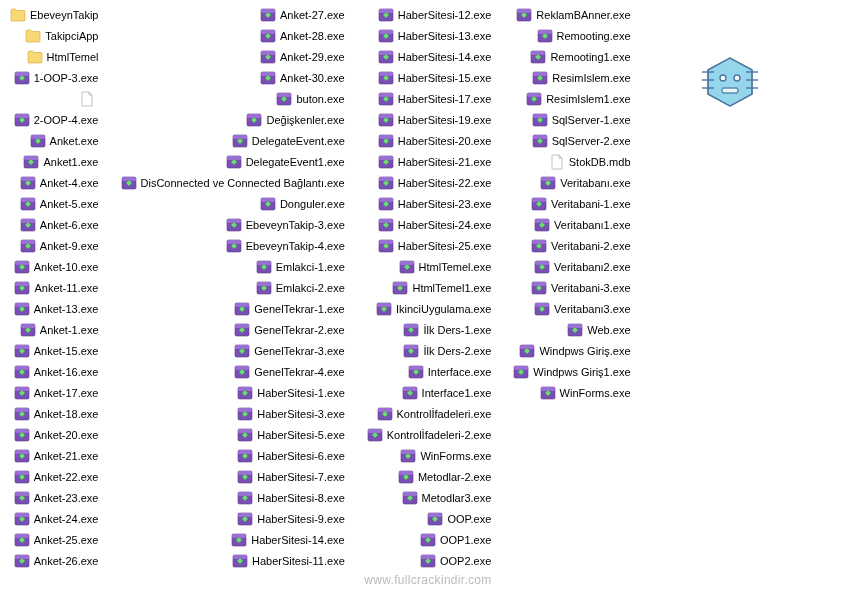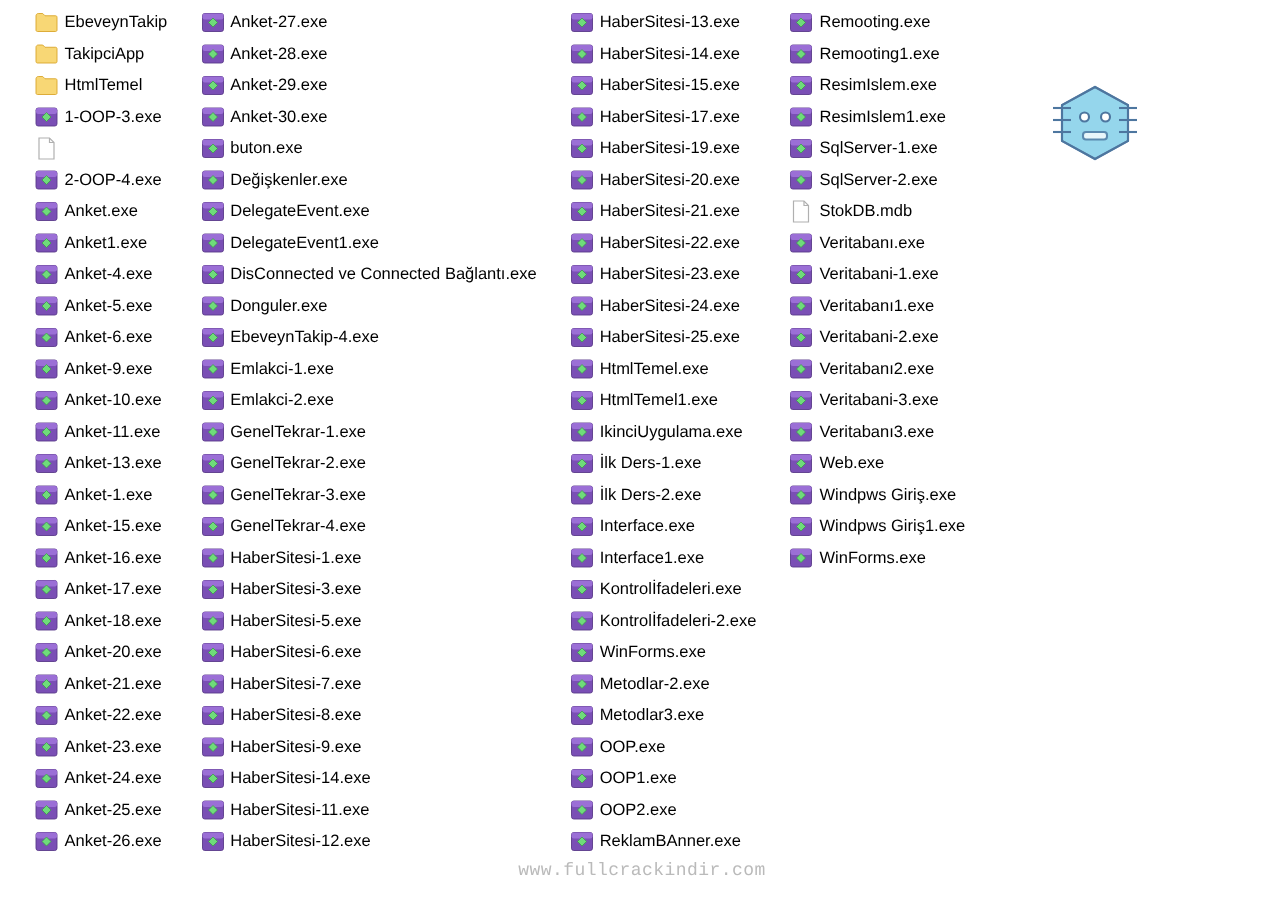--- a/index.html
+++ b/index.html
@@ -12,21 +12,22 @@
       height: 602px;
       overflow: hidden;
       position: relative;
     }
     .file-list {
       display: flex;
       flex-direction: column;
       flex-wrap: wrap;
       height: 590px;
       align-content: flex-start;
-      padding: 4px 21px;
+      padding: 4px 8px;
+      align-items: flex-end;
     }
     .file-item {
       display: flex;
       align-items: center;
       height: 21px;
       padding: 1px 2px;
       margin-right: 18px;
       cursor: default;
       white-space: nowrap;
     }
@@ -41,21 +42,21 @@
     }
     .icon svg { width: 16px; height: 16px; }
     .label { line-height: 16px; }
     .watermark {
       position: absolute;
       left: 50%;
       top: 573px;
       transform: translateX(-50%);
       font-size: 12px;
       color: rgba(130,130,130,0.55);
-      font-family: Liberation Mono, monospace;
+      font-family: Liberation Sans, sans-serif;
       letter-spacing: 0.3px;
       pointer-events: none;
     }
     .overlay {
       position: absolute;
       pointer-events: none;
     }
   </style>
 </head>
 <body>
@@ -415,20 +416,30 @@
     </div>
     <div class="file-item">
       <span class="icon">
         <svg viewBox="0 0 16 16">
     <rect x="1" y="2" width="14" height="12" rx="1.5" fill="#7a4fb5" stroke="#5a3a8a" stroke-width="0.6"></rect>
     <rect x="1" y="2" width="14" height="4" rx="1.5" fill="#9b6fd6"></rect>
     <path d="M8 5 L11 8 L8 11 L5 8 Z" fill="#6fdc7a" stroke="#3a9a4a" stroke-width="0.5"></path>
   </svg>
       </span>
       <span class="label">Donguler.exe</span>
+    </div>
+    <div class="file-item">
+      <span class="icon">
+        <svg viewBox="0 0 16 16">
+    <rect x="1" y="2" width="14" height="12" rx="1.5" fill="#7a4fb5" stroke="#5a3a8a" stroke-width="0.6"></rect>
+    <rect x="1" y="2" width="14" height="4" rx="1.5" fill="#9b6fd6"></rect>
+    <path d="M8 5 L11 8 L8 11 L5 8 Z" fill="#6fdc7a" stroke="#3a9a4a" stroke-width="0.5"></path>
+  </svg>
+      </span>
+      <span class="label">EbeveynTakip-3.exe</span>
     </div>
     <div class="file-item">
       <span class="icon">
         <svg viewBox="0 0 16 16">
     <rect x="1" y="2" width="14" height="12" rx="1.5" fill="#7a4fb5" stroke="#5a3a8a" stroke-width="0.6"></rect>
     <rect x="1" y="2" width="14" height="4" rx="1.5" fill="#9b6fd6"></rect>
     <path d="M8 5 L11 8 L8 11 L5 8 Z" fill="#6fdc7a" stroke="#3a9a4a" stroke-width="0.5"></path>
   </svg>
       </span>
       <span class="label">EbeveynTakip-4.exe</span>

